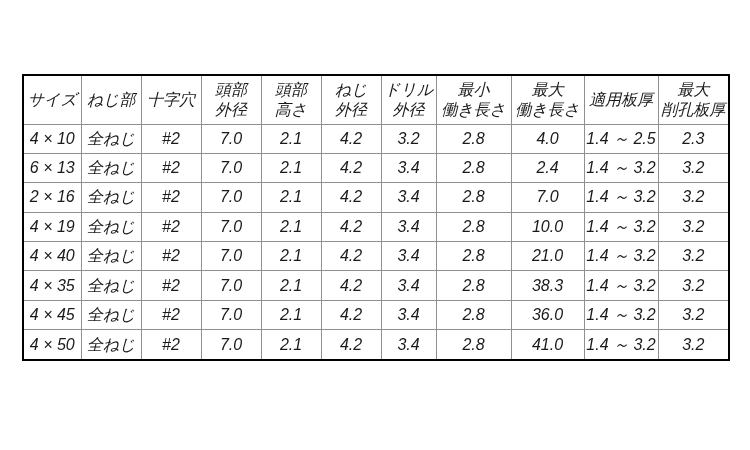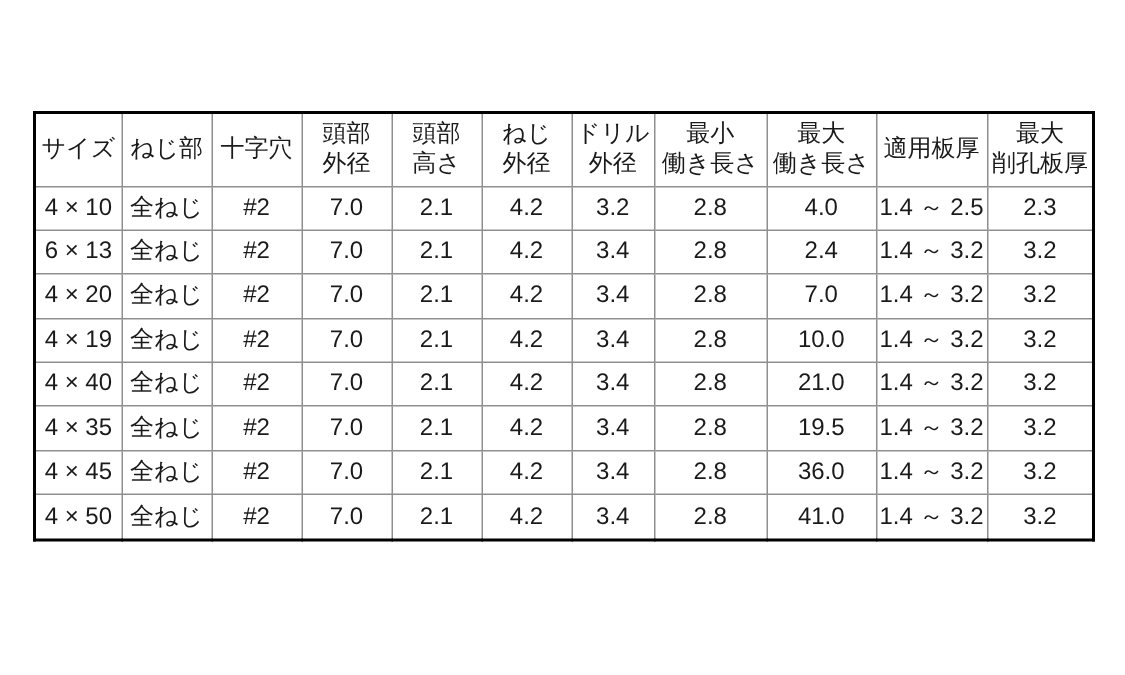--- a/index.html
+++ b/index.html
@@ -12,20 +12,21 @@
     height: 450px;
     position: relative;
     overflow: hidden;
     font-family: "Liberation Sans", "DejaVu Sans", sans-serif;
     color: #111111;
   }
   .spec-table-wrap {
     position: absolute;
     left: 22px;
     top: 74px;
+    font-style: italic;
   }
   table.spec-table {
     border-collapse: collapse;
     table-layout: fixed;
     width: 706px;
     height: 287px;
     background: #ffffff;
     border: 2px solid #000000;
     font-size: 16px;
   }
@@ -112,21 +113,21 @@
           <td>7.0</td>
           <td>2.1</td>
           <td>4.2</td>
           <td>3.4</td>
           <td>2.8</td>
           <td>2.4</td>
           <td>1.4 ～ 3.2</td>
           <td>3.2</td>
         </tr>
         <tr>
-          <td>4 × 20</td>
+          <td>2 × 16</td>
           <td>全ねじ</td>
           <td>#2</td>
           <td>7.0</td>
           <td>2.1</td>
           <td>4.2</td>
           <td>3.4</td>
           <td>2.8</td>
           <td>7.0</td>
           <td>1.4 ～ 3.2</td>
           <td>3.2</td>
@@ -159,21 +160,21 @@
         </tr>
         <tr>
           <td>4 × 35</td>
           <td>全ねじ</td>
           <td>#2</td>
           <td>7.0</td>
           <td>2.1</td>
           <td>4.2</td>
           <td>3.4</td>
           <td>2.8</td>
-          <td>19.5</td>
+          <td>38.3</td>
           <td>1.4 ～ 3.2</td>
           <td>3.2</td>
         </tr>
         <tr>
           <td>4 × 45</td>
           <td>全ねじ</td>
           <td>#2</td>
           <td>7.0</td>
           <td>2.1</td>
           <td>4.2</td>

